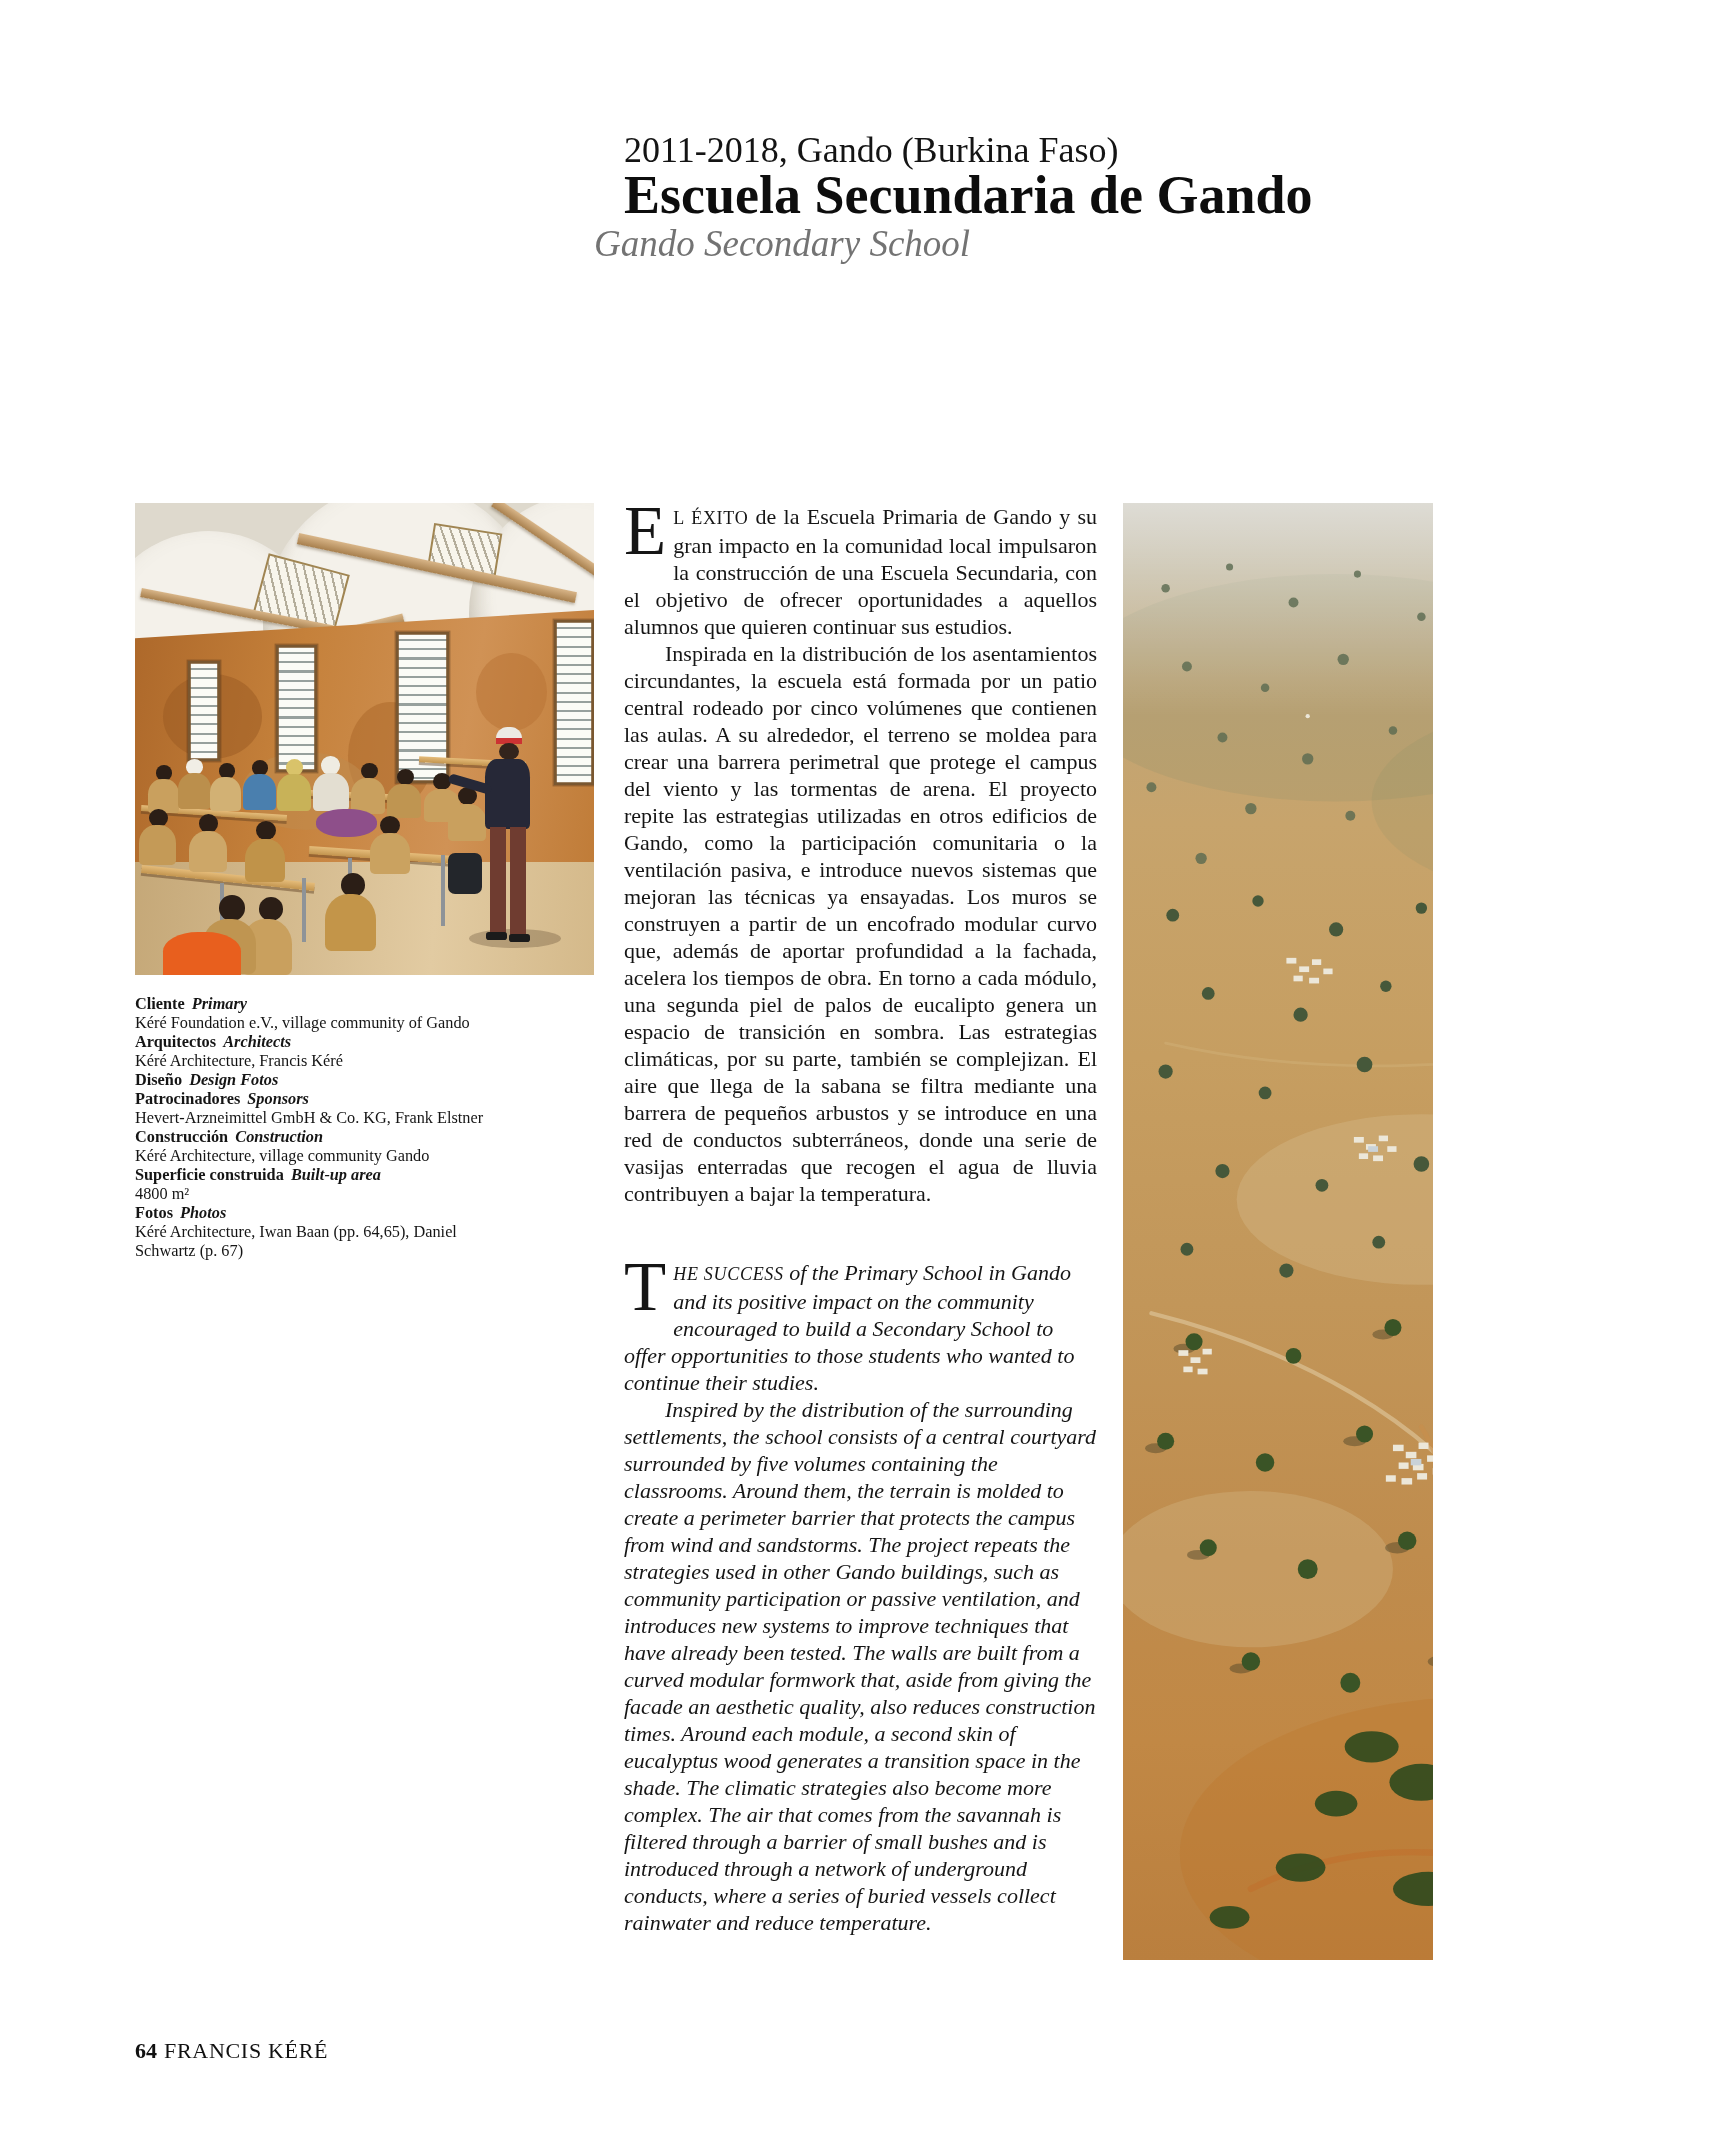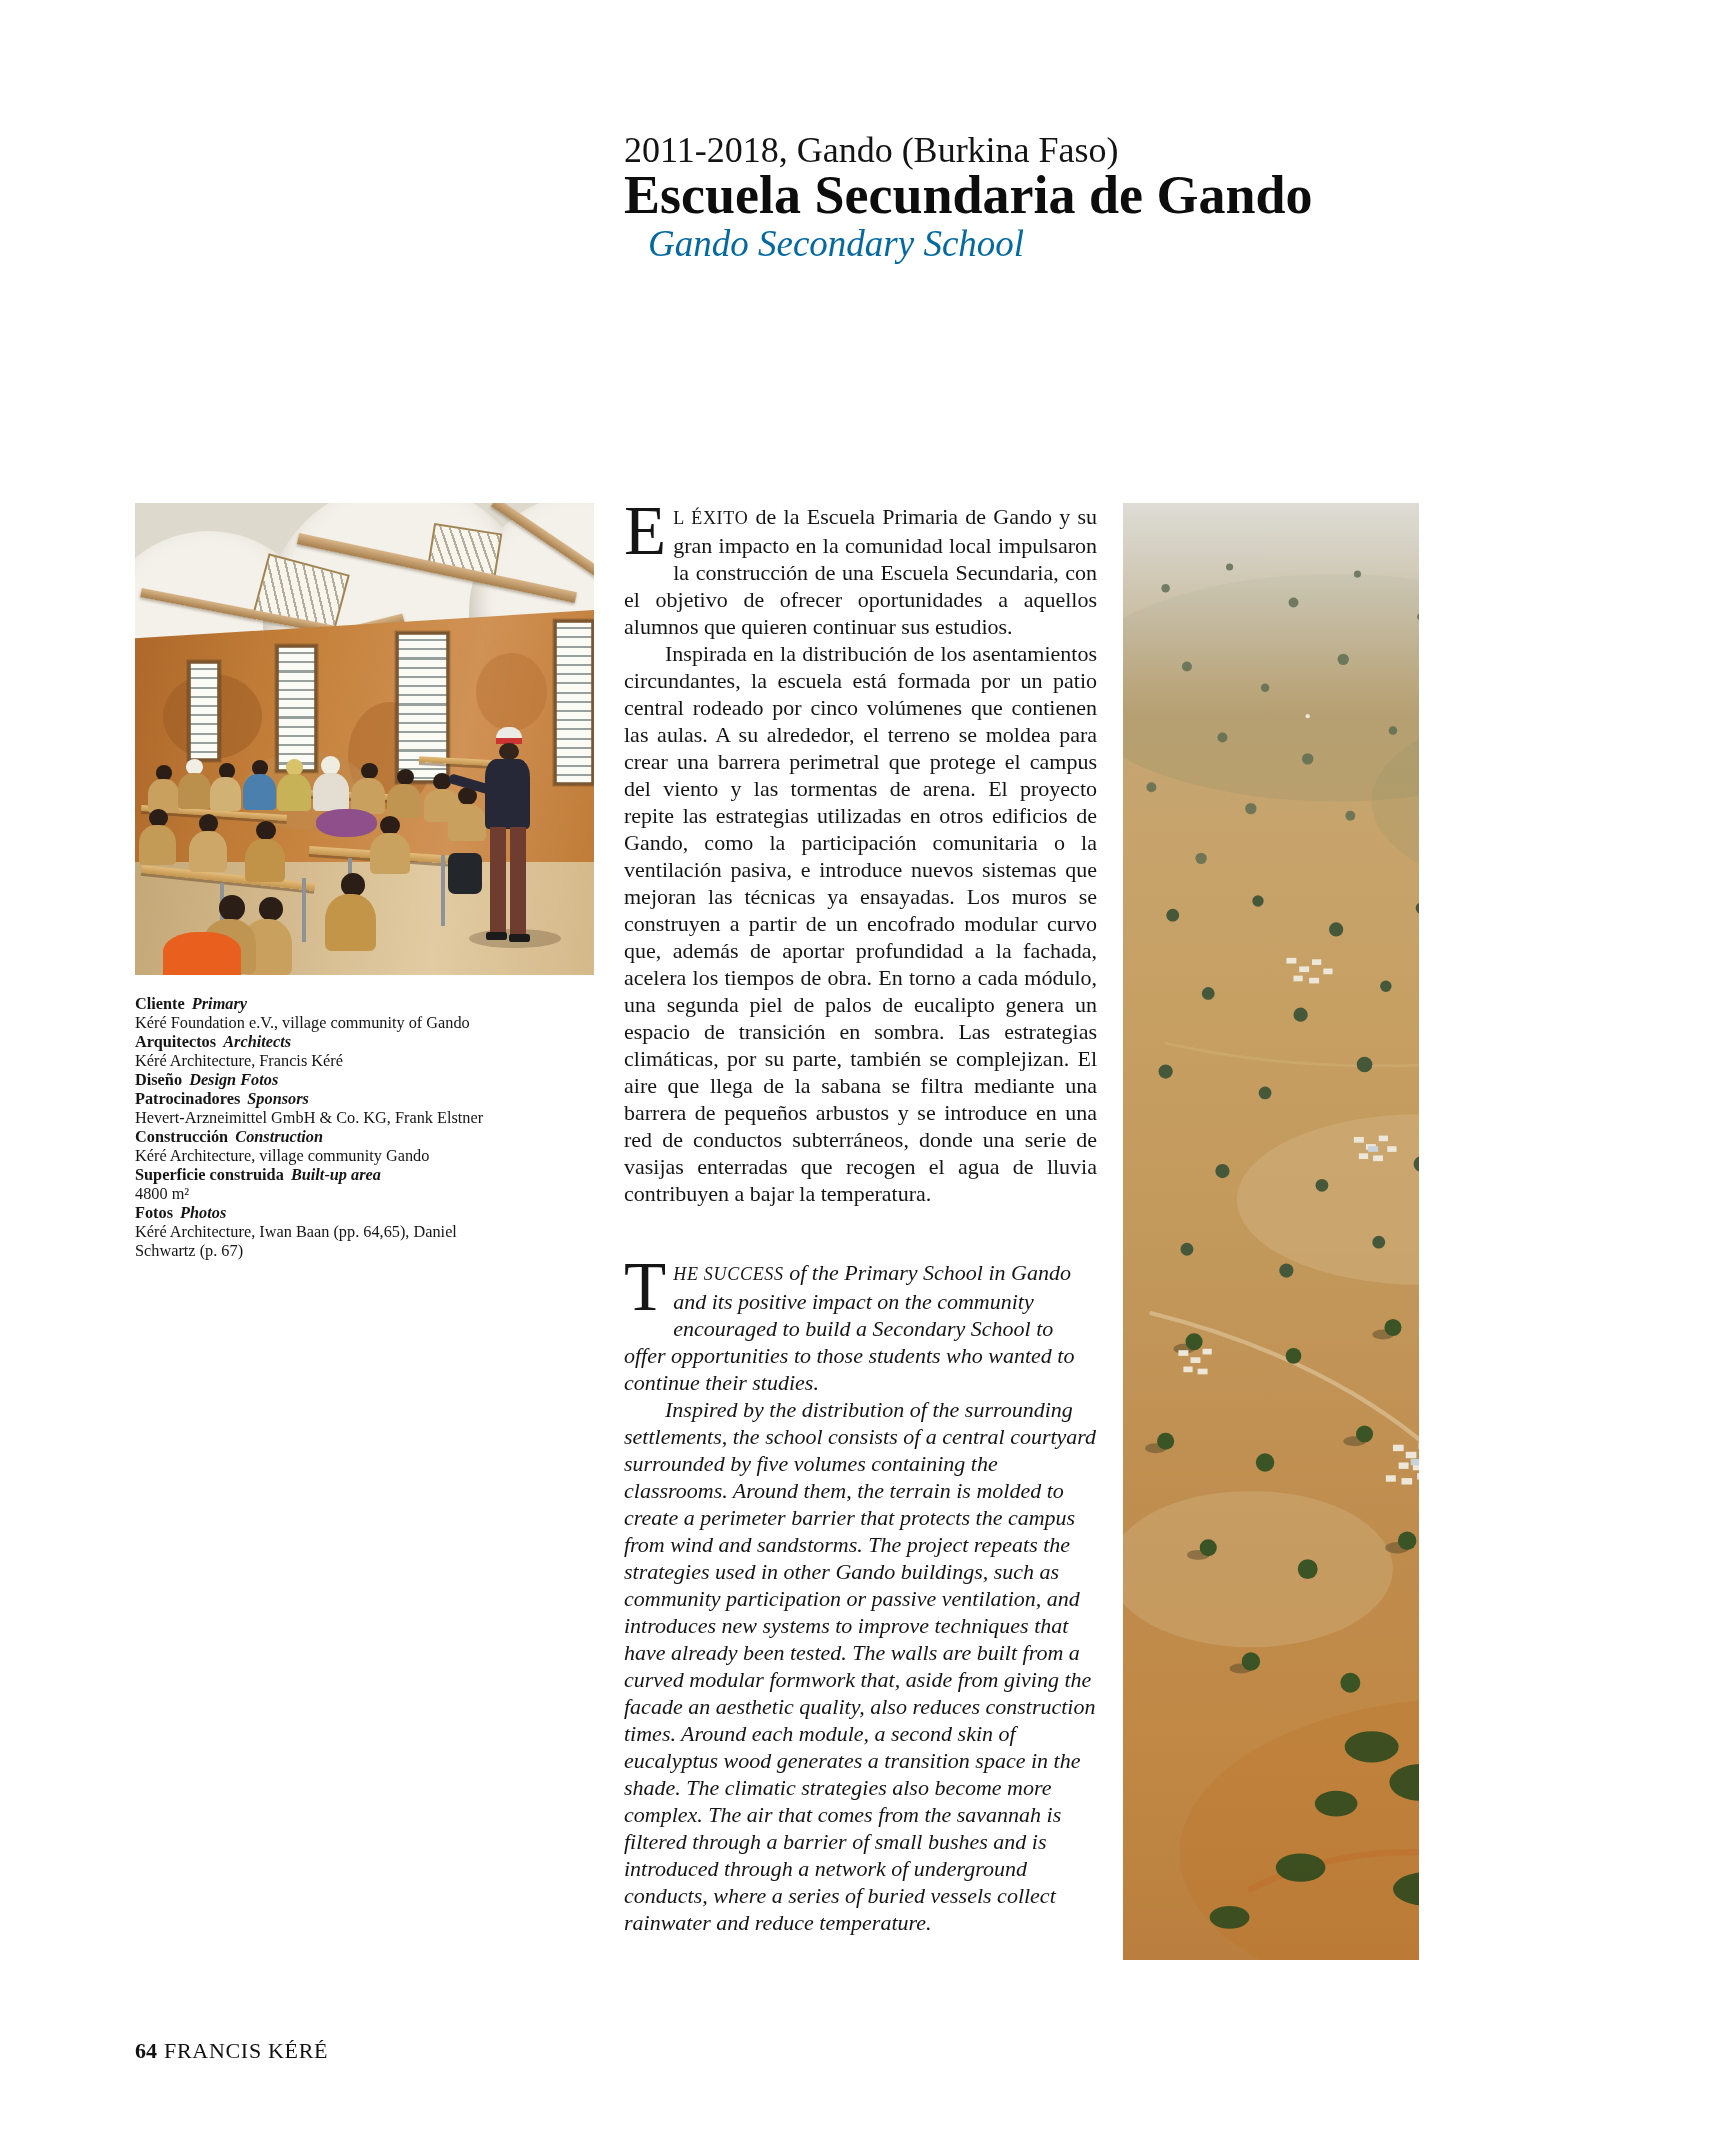--- a/index.html
+++ b/index.html
@@ -1,22 +1,22 @@
 <!DOCTYPE html>
 <html style="font-size:11.4px"><head>
 <meta charset="utf-8">
 <style>
   html,body{margin:0;padding:0;background:#ffffff;}
   .page{position:relative;width:1419px;height:2140px;background:#ffffff;overflow:hidden;
-        font-family:"Liberation Serif",serif;color:#111;}
+        font-family:"Liberation Serif",serif;color:#111;padding-left:14px;}
 
   
   .hdr-dates{position:absolute;left:624px;top:130px;font-size:36px;line-height:40px;color:#141414;}
   .hdr-title-es{position:absolute;left:624px;top:166px;font-size:54px;line-height:58px;font-weight:bold;color:#0d0d0d;}
-  .hdr-title-en{position:absolute;left:648px;top:223px;font-size:37px;line-height:41px;font-style:italic;color:#0369a1;}
+  .hdr-title-en{position:absolute;left:594px;top:223px;font-size:37px;line-height:41px;font-style:italic;color:#737373;}
 
   
   .col{position:absolute;left:624px;width:473px;font-size:22px;line-height:27px;color:#151515;}
   .col-es{top:503px;text-align:justify;}
   .col-en{top:1259px;font-style:italic;text-align:left;}
   .col p{margin:0;}
   .col p.indent{text-indent:41px;}
   .dropcap{float:left;font-size:69px;line-height:55px;padding:1.4px 7.1px 0 0;font-style:normal;font-weight:normal;}
   .lead{font-size:18px;letter-spacing:0.7px;}
 

